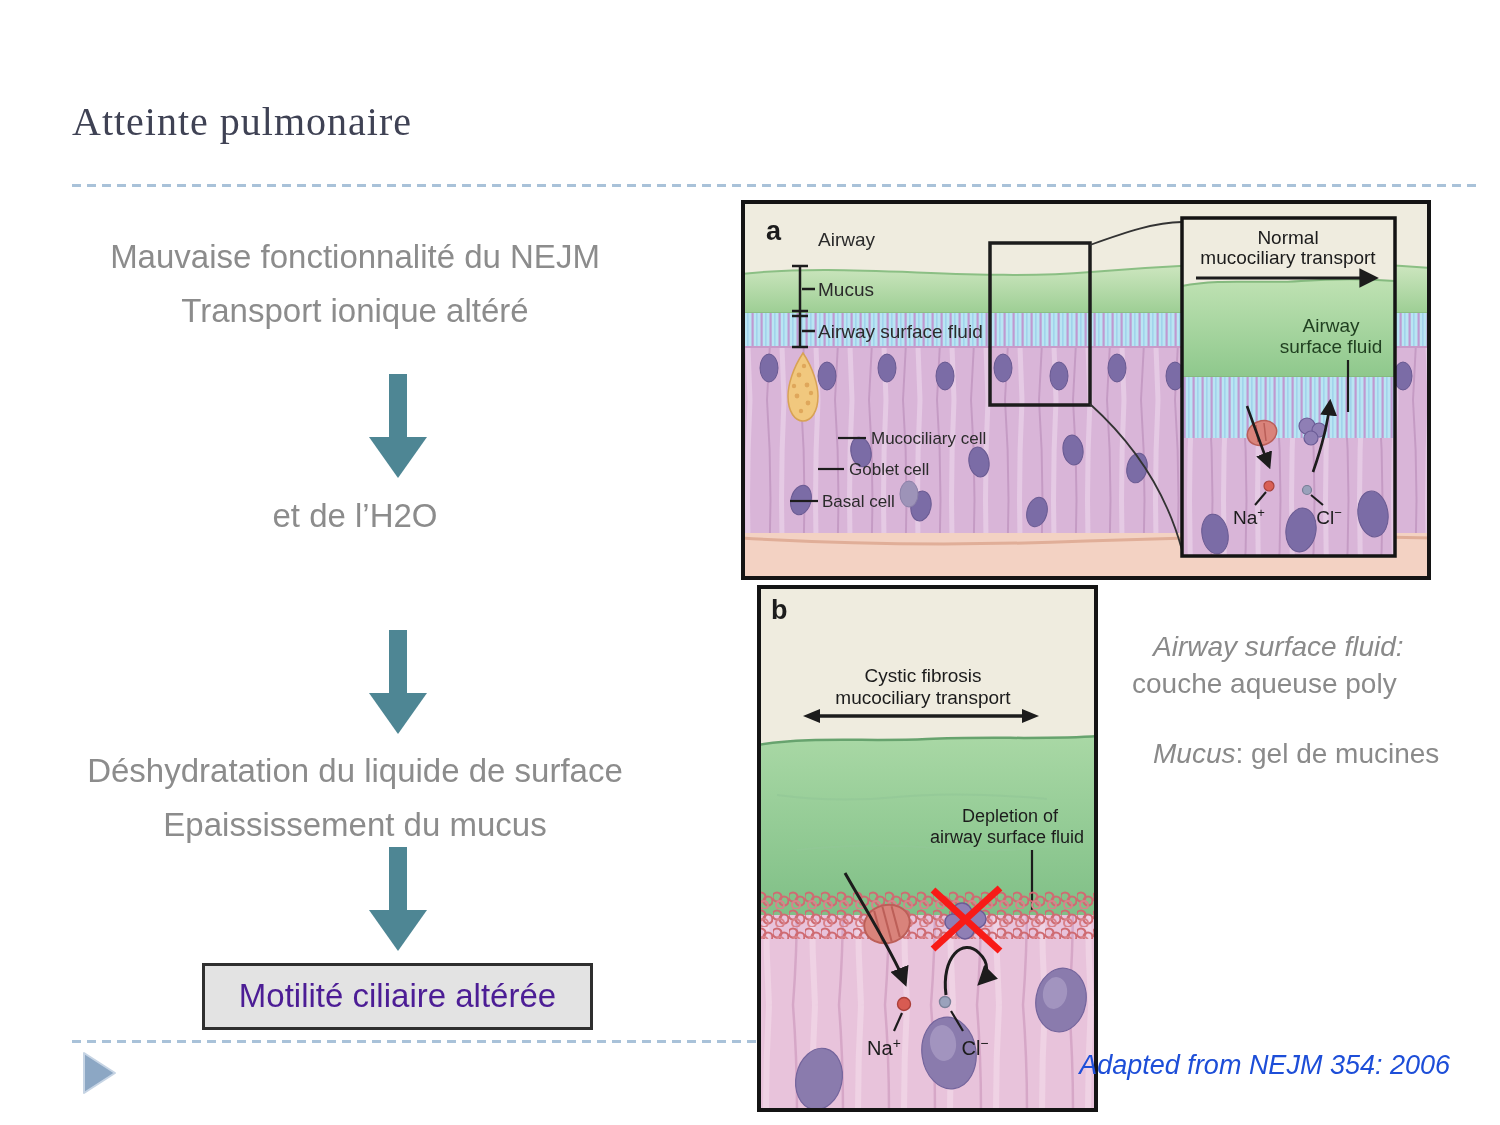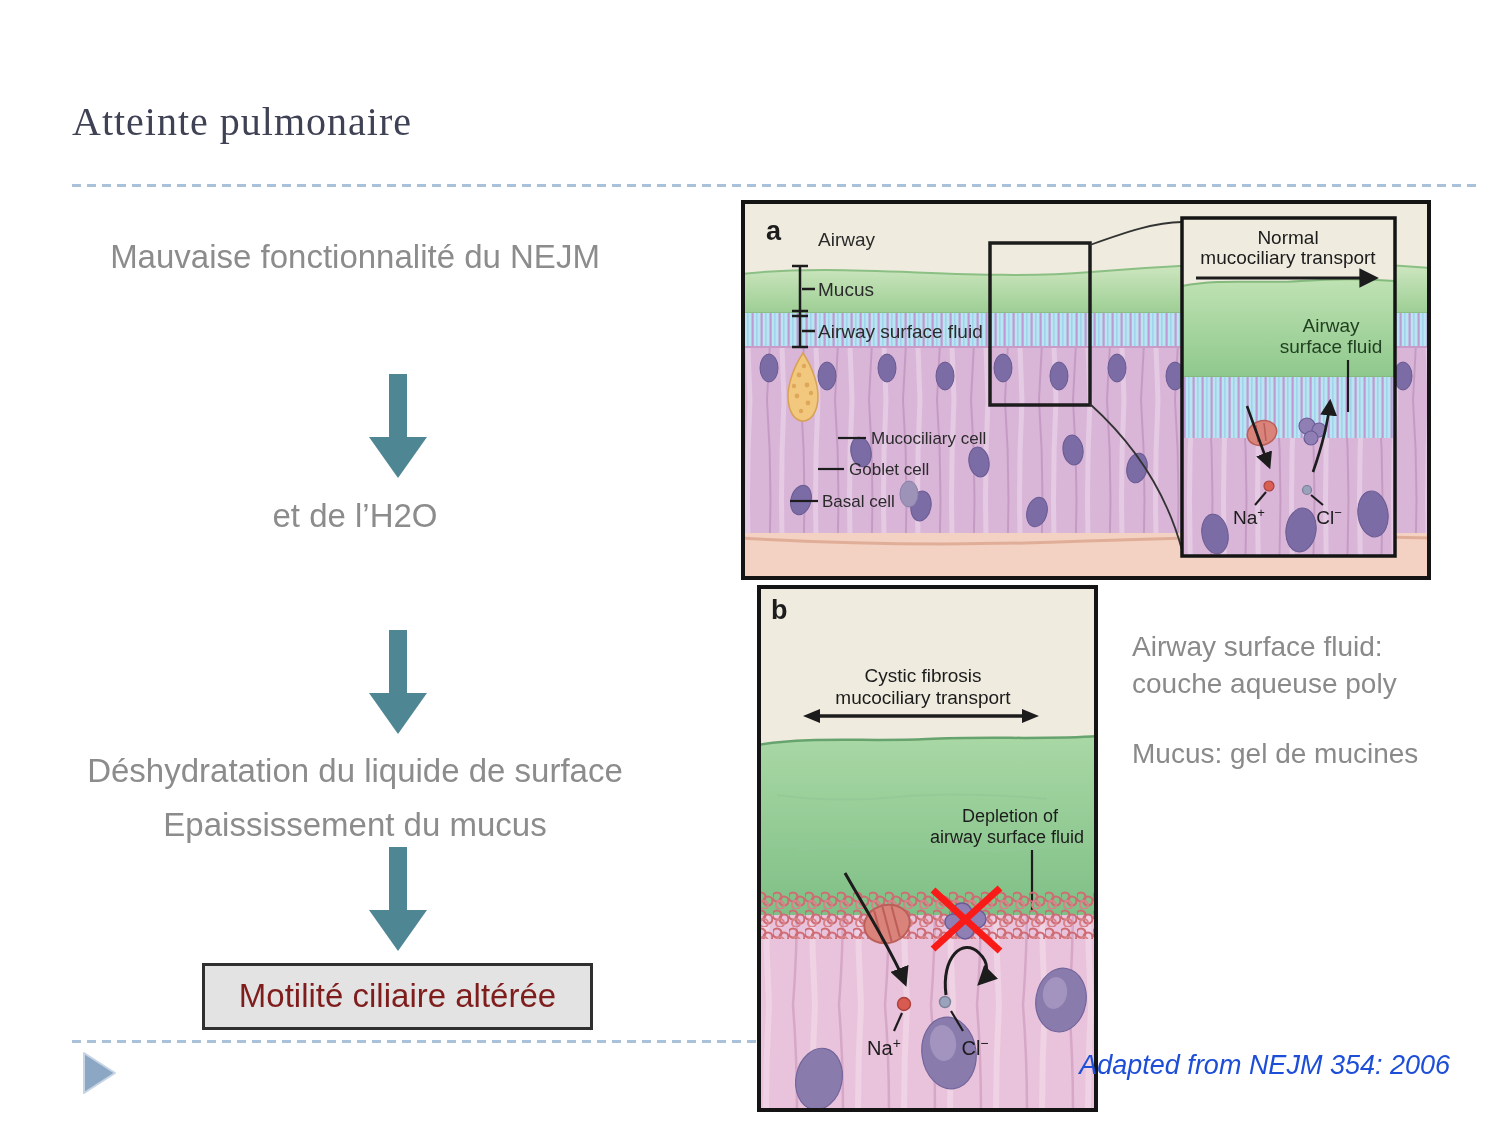--- a/index.html
+++ b/index.html
@@ -15,43 +15,44 @@
              font-size:33px;line-height:54px;color:#8C8C8C;}
   .flow-text.t1{top:230px;}
   .flow-text.t2{top:489px;}
   .flow-text.t3{top:744px;}
   .down-arrow{position:absolute;left:367px;width:62px;height:106px;}
   .down-arrow.a1{top:374px;}
   .down-arrow.a2{top:630px;}
   .down-arrow.a3{top:847px;}
   .result-box{position:absolute;left:202px;top:963px;width:391px;height:67px;
               background:#E3E3E3;border:3px solid #2F2F2F;box-sizing:border-box;
-              text-align:center;font-size:33px;line-height:60px;color:#7f1d1d;}
+              text-align:center;font-size:33px;line-height:60px;color:#4c1d95;}
   .panel{position:absolute;}
   .panel-a{left:741px;top:200px;}
   .panel-b{left:757px;top:585px;}
   .notes{position:absolute;left:1132px;top:628px;width:340px;
          font-size:28px;line-height:37px;color:#8A8A8A;}
-  .notes .it{}
+  .notes .it{font-style:italic;margin-left:21px;}
   .notes .spacer{height:33px;}
   .citation{position:absolute;left:1050px;top:1050px;width:400px;text-align:right;
             font-style:italic;font-size:27px;color:#1d4ed8;white-space:nowrap;}
   .bullet{position:absolute;left:80px;top:1051px;}
   svg text{font-family:"Liberation Sans",sans-serif;}
 </style>
 </head>
 <body>
 
 <div class="slide">
 
   <div class="title">Atteinte pulmonaire</div>
   <div class="dash top"></div>
 
   <div class="flow-text t1">
     <div>Mauvaise fonctionnalité du NEJM</div>
+    <div>Transport ionique altéré</div>
   </div>
 
   <svg class="down-arrow a1" viewBox="0 0 62 106">
     <rect x="22" y="0" width="18" height="66" fill="#4E8694"></rect>
     <polygon points="2,63 60,63 31,104" fill="#4E8694"></polygon>
   </svg>
 
   <div class="flow-text t2">
     <div>et de l’H2O</div>
   </div>

